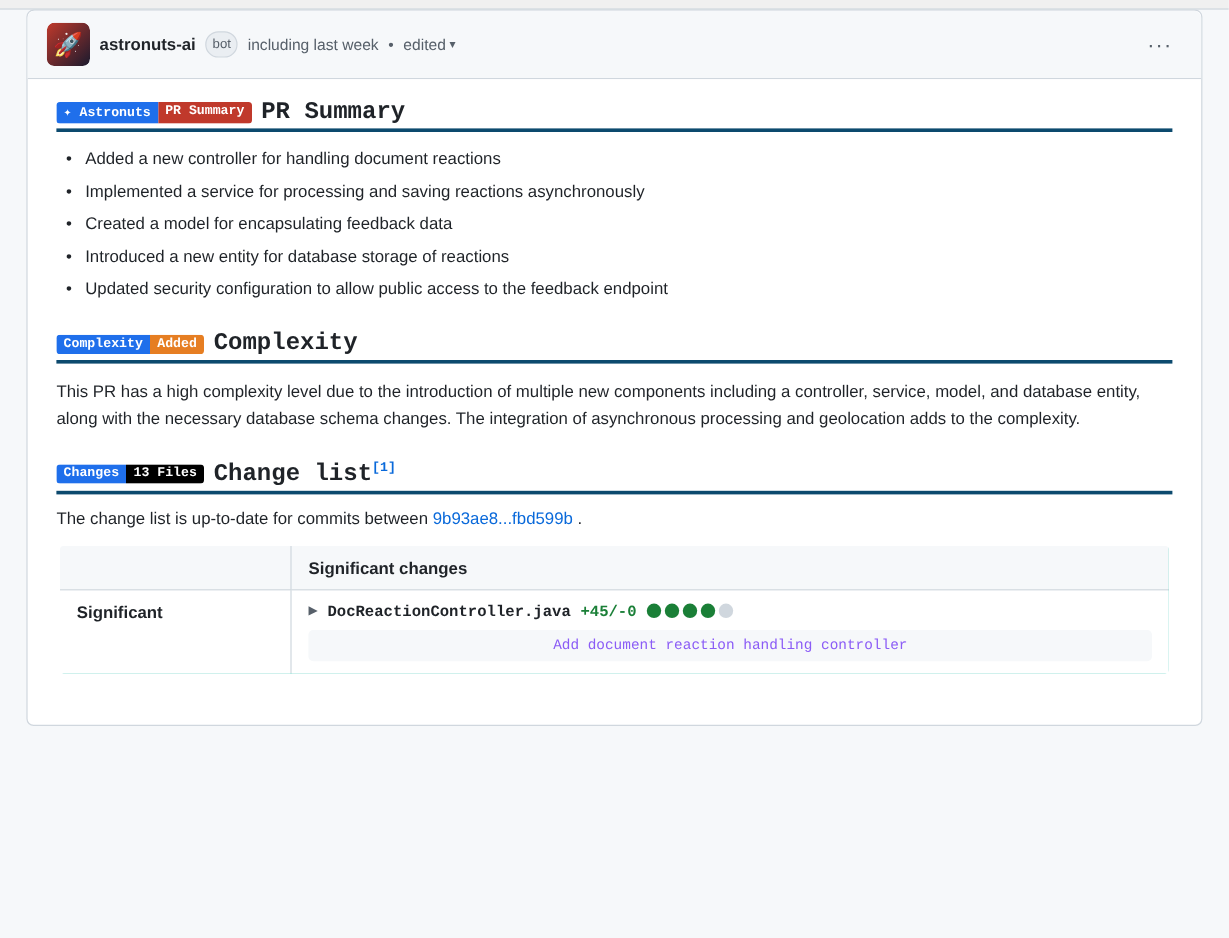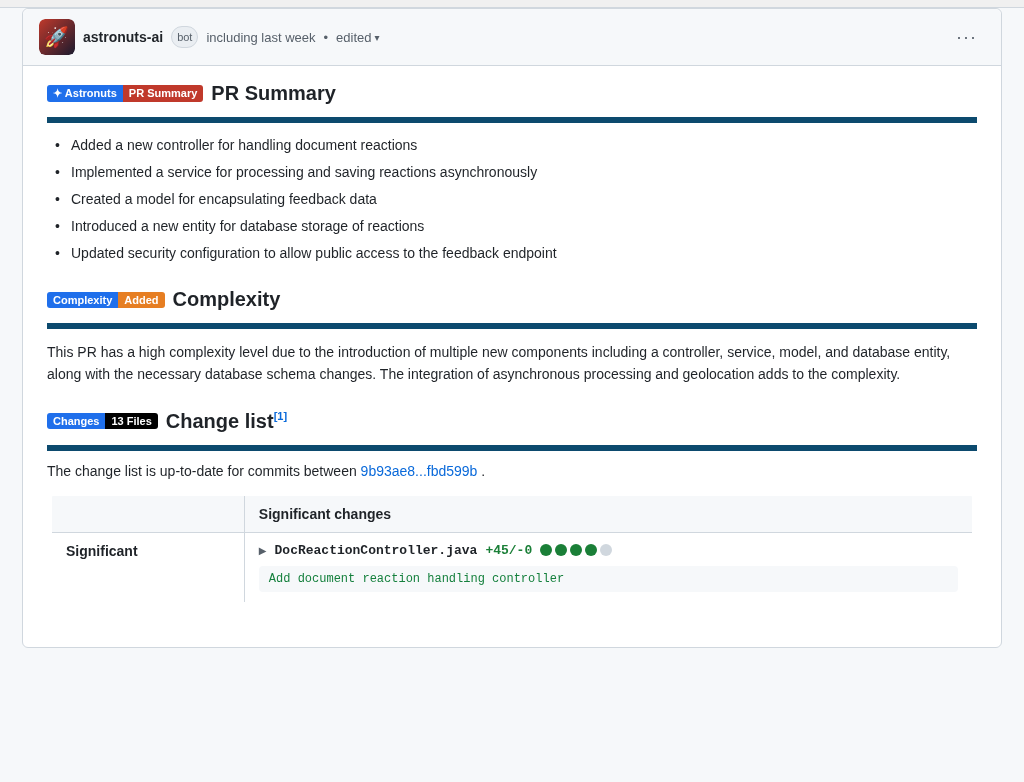--- a/index.html
+++ b/index.html
@@ -88,22 +88,23 @@
     }
     .comment-body {
       padding: 16px 24px;
     }
     
     .section-heading {
       display: flex;
       align-items: center;
       gap: 8px;
       margin-bottom: 12px;
-      padding-bottom: 12px;
-      border-bottom: 6px solid #0c4a6e;
+      padding-bottom: 2px;
+      border-bottom: 3px solid #0c4a6e;
+      font-family: Liberation Mono, monospace;
     }
     .section-heading h2 {
       font-size: 20px;
       font-weight: 600;
       color: #1f2328;
     }
     .badge-group {
       display: inline-flex;
       border-radius: 3px;
       overflow: hidden;
@@ -176,21 +177,21 @@
     .commit-link {
       color: #0969da;
       text-decoration: none;
       font-size: 14px;
     }
 
     
     .change-table {
       width: 100%;
       border-collapse: collapse;
-      border: 5px solid #14b8a6;
+      border: 3px solid #14b8a6;
       border-radius: 6px;
       overflow: hidden;
       font-size: 14px;
     }
     .change-table th {
       background: #f6f8fa;
       border: 1px solid #d0d7de;
       padding: 10px 14px;
       text-align: left;
       font-weight: 600;
@@ -237,25 +238,26 @@
       width: 12px;
       height: 12px;
       border-radius: 50%;
       display: inline-block;
     }
     .dot-filled { background: #1a7f37; }
     .dot-empty { background: #d0d7de; }
     .commit-desc {
       font-family: "SFMono-Regular", Consolas, "Liberation Mono", Menlo, monospace;
       font-size: 12px;
-      color: #15803d;
+      color: #8b5cf6;
       background: #f6f8fa;
       padding: 6px 10px;
       border-radius: 4px;
       margin-top: 6px;
+      text-align: center;
     }
     .top-bar {
       height: 8px;
       background: #f0f0f0;
       border-bottom: 1px solid #d0d7de;
     }
   </style>
 </head>
 <body>
 

